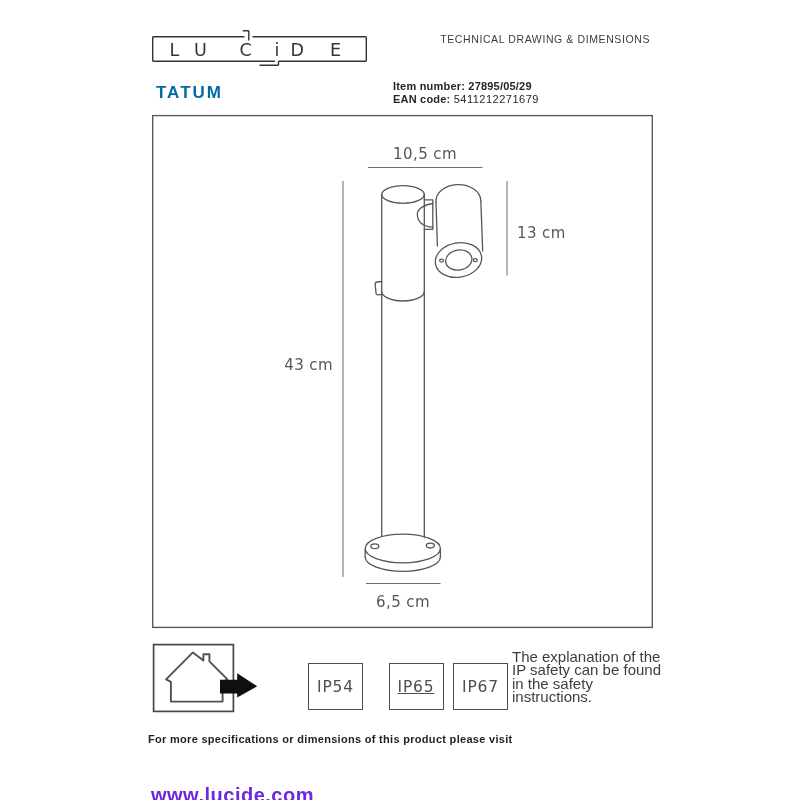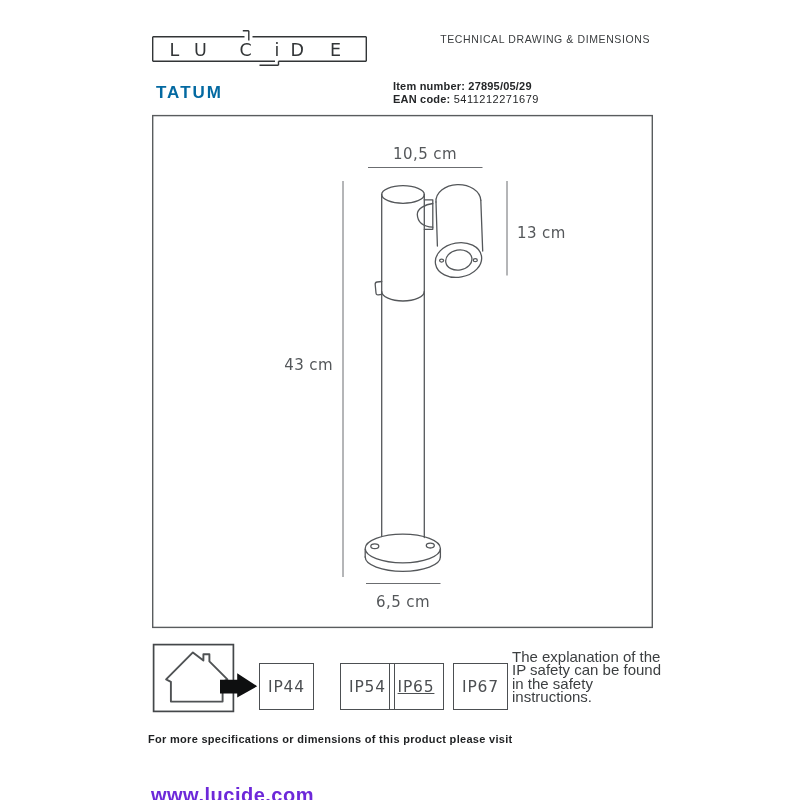--- a/index.html
+++ b/index.html
@@ -17,21 +17,21 @@
   .row-item .val{font-weight:bold;}
   .row-ean .val{font-weight:normal;letter-spacing:.5px;}
   .dim{font-family:"DejaVu Sans", sans-serif;font-size:15px;color:#54575a;letter-spacing:.4px;}
   .dim-top{left:375px;top:145px;width:100px;text-align:center;}
   .dim-spot{left:517px;top:224px;}
   .dim-height{left:277px;top:356px;width:56px;text-align:right;}
   .dim-base{left:353px;top:593px;width:100px;text-align:center;}
   .ip-box{position:absolute;top:663px;width:55px;height:47px;box-sizing:border-box;
           border:1.7px solid #4c4f52;display:flex;align-items:center;justify-content:center;
           font-family:"DejaVu Sans", sans-serif;font-size:15.5px;color:#4c4f52;letter-spacing:.8px;}
-  .ip-1{left:259px;} .ip-2{left:340px;} .ip-3{left:388.5px;text-decoration:underline;} .ip-4{left:453px;}
+  .ip-1{left:259px;} .ip-2{left:308px;} .ip-3{left:388.5px;text-decoration:underline;} .ip-4{left:453px;}
   .ip-note{left:512px;top:650px;font-size:15px;color:#3c3f41;}
   .ip-note div{line-height:13.4px;}
   .footer-text{left:148px;top:733px;font-size:11px;font-weight:bold;letter-spacing:.3px;color:#1e2022;}
   .footer-url{left:151px;top:784px;font-size:20px;font-weight:bold;letter-spacing:.5px;color:#6d28d9;
               text-decoration:none;}
   .logo-letter{font-family:"DejaVu Sans", sans-serif;font-size:17.5px;fill:#323537;}
 </style>
 </head>
 <body>
 
@@ -110,21 +110,20 @@
   <div class="abs code-row row-ean">
     <span class="lbl">EAN code:</span>
     <span class="val">5411212271679</span>
   </div>
 
   <div class="abs dim dim-top">10,5 cm</div>
   <div class="abs dim dim-spot">13 cm</div>
   <div class="abs dim dim-height">43 cm</div>
   <div class="abs dim dim-base">6,5 cm</div>
 
-  <div class="ip-box ip-1">IP44</div>
   <div class="ip-box ip-2">IP54</div>
   <div class="ip-box ip-3">IP65</div>
   <div class="ip-box ip-4">IP67</div>
 
   <div class="abs ip-note">
     <div>The explanation of the</div>
     <div>IP safety can be found</div>
     <div>in the safety</div>
     <div>instructions.</div>
   </div>

